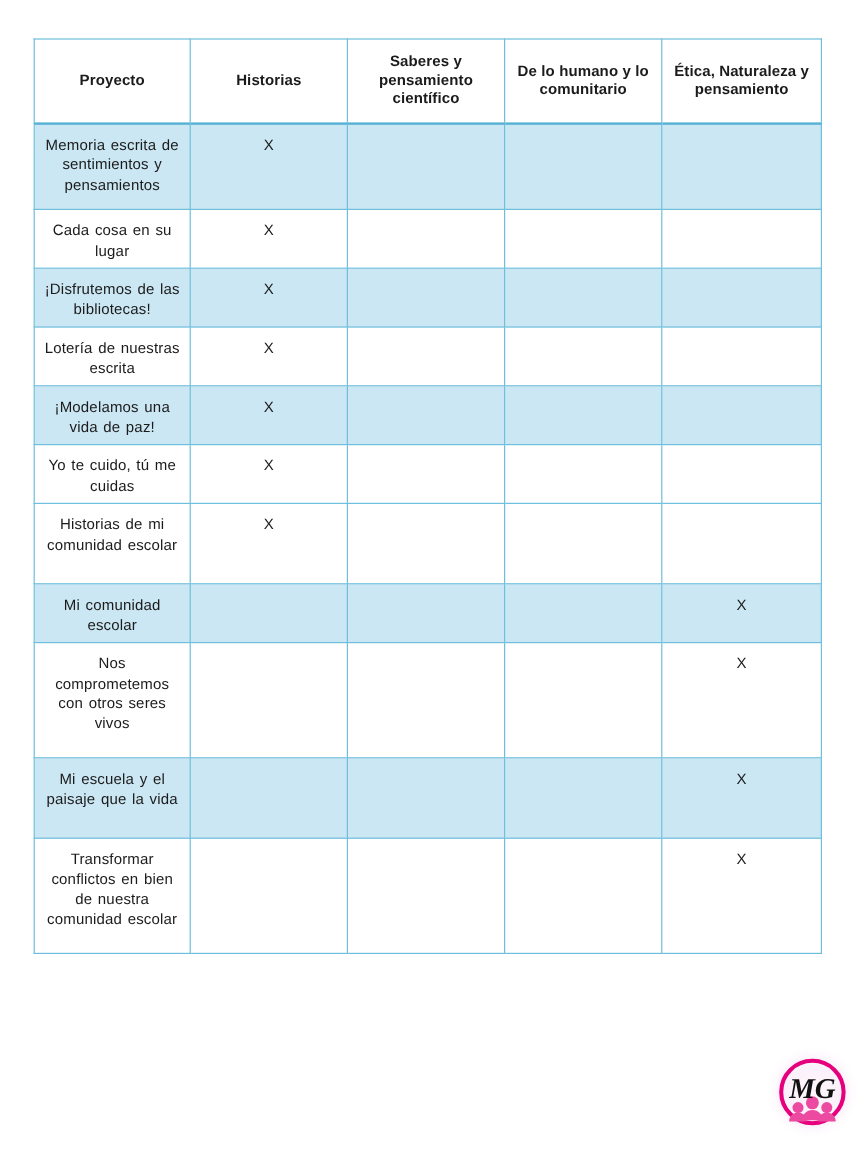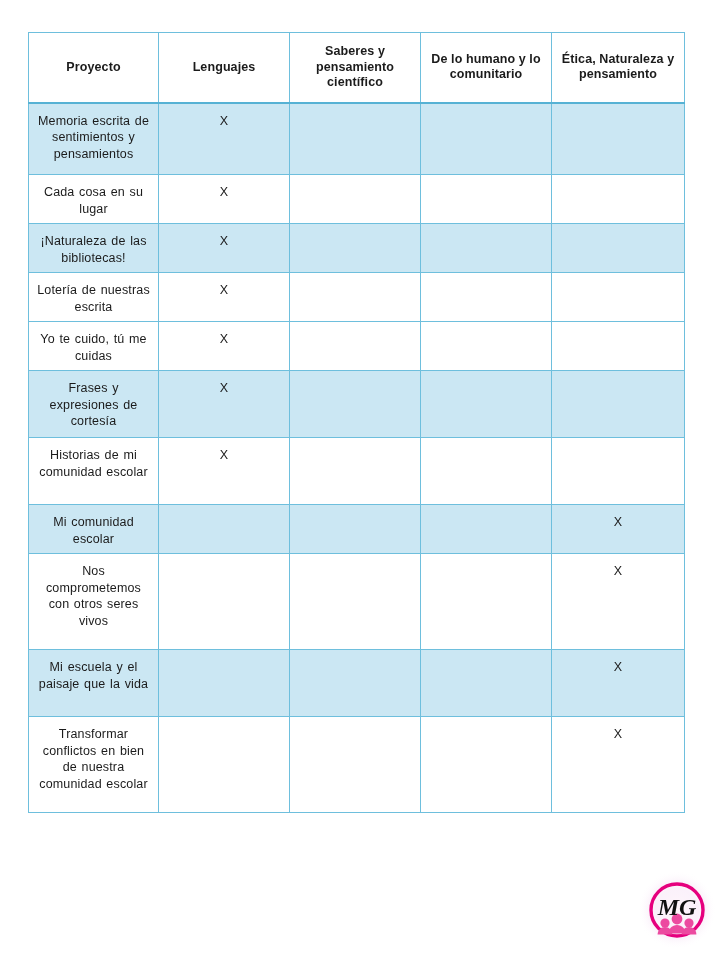--- a/index.html
+++ b/index.html
@@ -108,21 +108,21 @@
         <col class="c-proyecto">
         <col class="c-col">
         <col class="c-col">
         <col class="c-col">
         <col class="c-col-last">
       </colgroup>
 
       <thead>
         <tr>
           <th>Proyecto</th>
-          <th>Lenguajes</th>
+          <th>Historias</th>
           <th>Saberes y pensamiento científico</th>
           <th>De lo humano y lo comunitario</th>
           <th>Ética, Naturaleza y pensamiento</th>
         </tr>
       </thead>
 
       <tbody id="table-body">
           <tr class="shaded h1">
             <td class="project-cell">Memoria escrita de sentimientos y pensamientos</td>
             <td class="mark-cell"><span class="x-glyph">X</span></td>
@@ -131,42 +131,42 @@
             <td class="mark-cell empty"></td>
           </tr>
           <tr class="plain h2">
             <td class="project-cell">Cada cosa en su lugar</td>
             <td class="mark-cell"><span class="x-glyph">X</span></td>
             <td class="mark-cell empty"></td>
             <td class="mark-cell empty"></td>
             <td class="mark-cell empty"></td>
           </tr>
           <tr class="shaded h2">
-            <td class="project-cell">¡Naturaleza de las bibliotecas!</td>
+            <td class="project-cell">¡Disfrutemos de las bibliotecas!</td>
             <td class="mark-cell"><span class="x-glyph">X</span></td>
             <td class="mark-cell empty"></td>
             <td class="mark-cell empty"></td>
             <td class="mark-cell empty"></td>
           </tr>
           <tr class="plain h2">
             <td class="project-cell">Lotería de nuestras escrita</td>
             <td class="mark-cell"><span class="x-glyph">X</span></td>
             <td class="mark-cell empty"></td>
             <td class="mark-cell empty"></td>
             <td class="mark-cell empty"></td>
           </tr>
+          <tr class="shaded h2">
+            <td class="project-cell">¡Modelamos una vida de paz!</td>
+            <td class="mark-cell"><span class="x-glyph">X</span></td>
+            <td class="mark-cell empty"></td>
+            <td class="mark-cell empty"></td>
+            <td class="mark-cell empty"></td>
+          </tr>
           <tr class="plain h2">
             <td class="project-cell">Yo te cuido, tú me cuidas</td>
-            <td class="mark-cell"><span class="x-glyph">X</span></td>
-            <td class="mark-cell empty"></td>
-            <td class="mark-cell empty"></td>
-            <td class="mark-cell empty"></td>
-          </tr>
-          <tr class="shaded h4">
-            <td class="project-cell">Frases y expresiones de cortesía</td>
             <td class="mark-cell"><span class="x-glyph">X</span></td>
             <td class="mark-cell empty"></td>
             <td class="mark-cell empty"></td>
             <td class="mark-cell empty"></td>
           </tr>
           <tr class="plain h4">
             <td class="project-cell">Historias de mi comunidad escolar</td>
             <td class="mark-cell"><span class="x-glyph">X</span></td>
             <td class="mark-cell empty"></td>
             <td class="mark-cell empty"></td>

